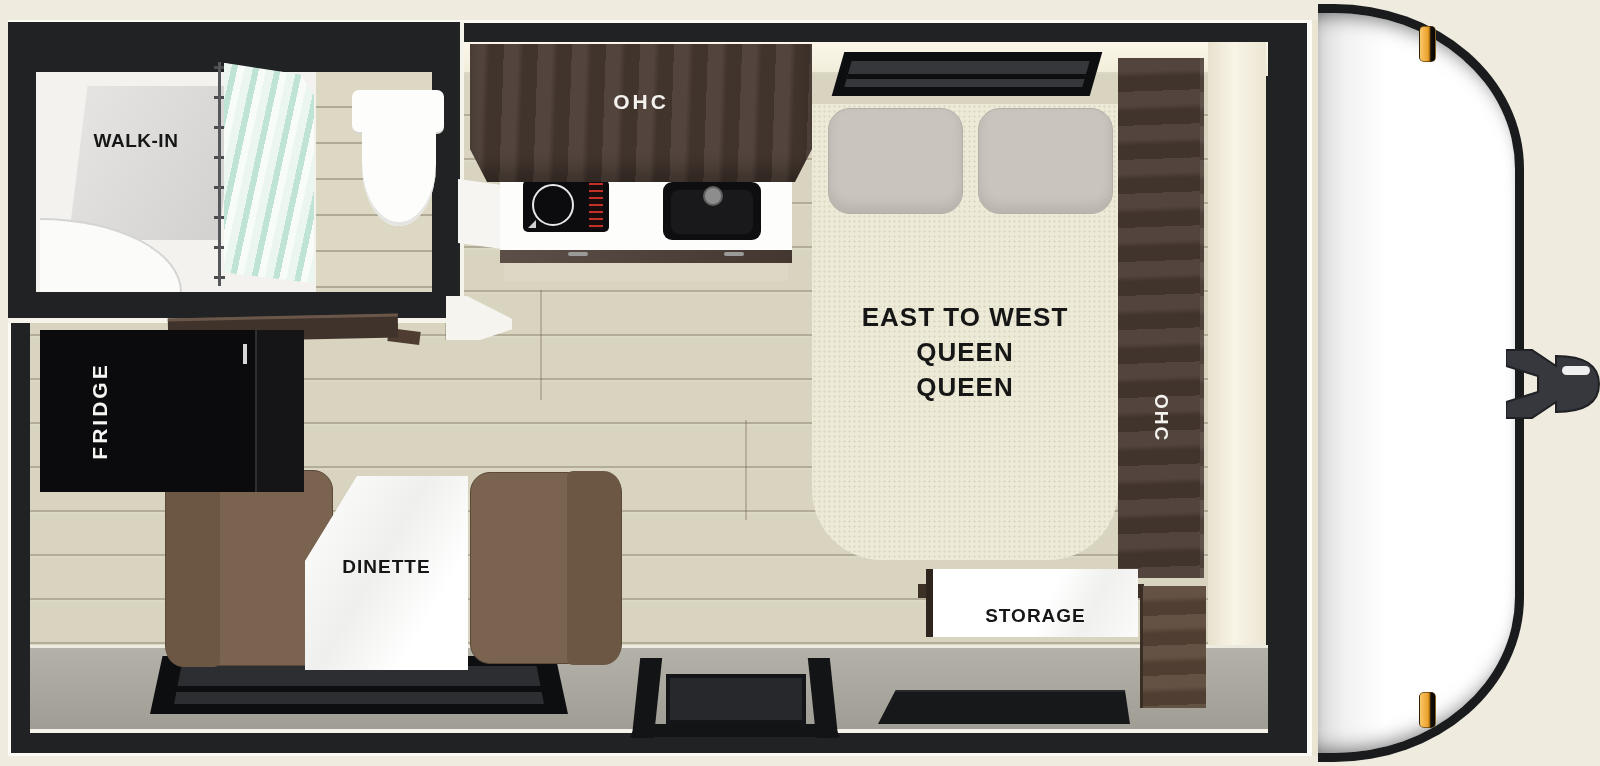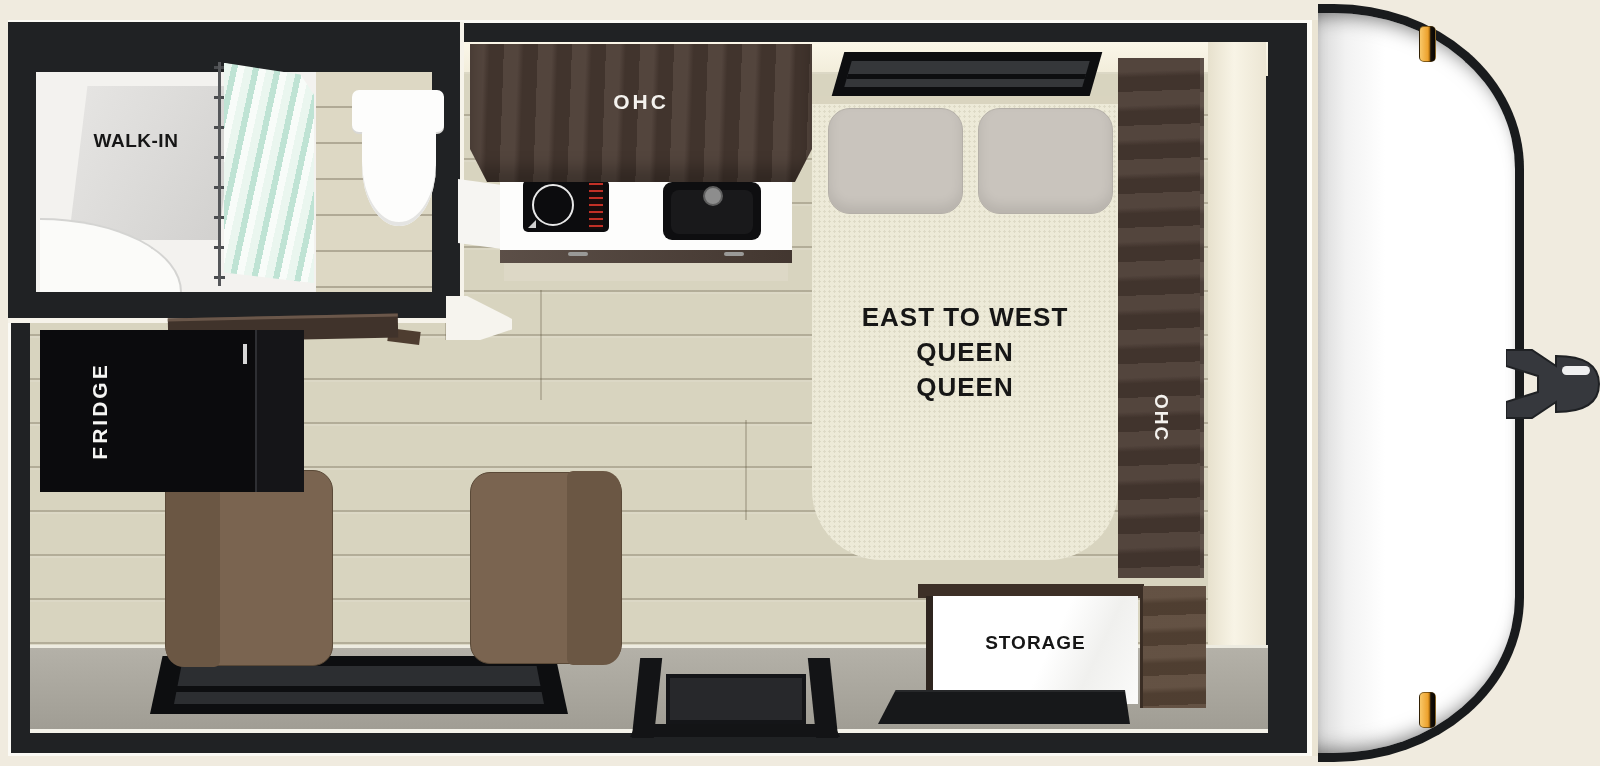--- a/index.html
+++ b/index.html
@@ -98,21 +98,21 @@
     border-radius:6px 6px 70px 70px;border-top:8px solid #d9d4bf;box-sizing:border-box;}
   .pillow{top:108px;width:135px;height:106px;background:#c9c4bd;border:1px solid #b4afa8;
     border-radius:22px;box-sizing:border-box;box-shadow:inset 0 -7px 12px rgba(0,0,0,.09);}
   #bed-label{left:830px;top:300px;width:270px;text-align:center;font-size:26px;line-height:35px;letter-spacing:1px;}
   #ohc-column{left:1118px;top:58px;width:86px;height:520px;border-right:4px solid rgba(255,255,255,.07);box-sizing:border-box;}
   #ohc-column .txt{left:0;top:348px;width:86px;height:24px;line-height:24px;text-align:center;
     transform:rotate(90deg);font-size:19px;font-weight:bold;letter-spacing:2px;color:#f4f2ee;}
 
   
   #storage-top{left:918px;top:584px;width:226px;height:14px;background:#3d3027;}
-  #storage-front{left:926px;top:596px;width:212px;height:108px;background:#fdfdfc;
+  #storage-front{left:926px;top:569px;width:212px;height:68px;background:#fdfdfc;
     border-left:7px solid #2e251f;box-sizing:border-box;
     background-image:linear-gradient(115deg,#ffffff 55%,#f0f0ee 75%,#fbfbfa);}
   #storage-front .txt{left:0;top:36px;width:100%;text-align:center;font-size:19px;letter-spacing:1px;}
   #wardrobe{left:1140px;top:586px;width:66px;height:122px;background-color:#5a4738;
     background-image:repeating-linear-gradient(178deg,rgba(255,255,255,.06) 0 12px,rgba(0,0,0,.12) 18px 30px);
     border-left:3px solid #3a2d24;box-sizing:border-box;}
 
   
   .seat{top:470px;height:196px;background:#7a6450;border:1px solid #5a4937;border-radius:20px;box-sizing:border-box;}
   #seat-left{left:165px;width:168px;}
@@ -230,20 +230,23 @@
   </div>
   <div class="abs" id="step-mat"></div>
   <div class="abs" id="wardrobe"></div>
 
   <div class="abs seat" id="seat-left">
     <div class="abs back"></div>
   </div>
   <div class="abs seat" id="seat-right">
     <div class="abs back"></div>
   </div>
+  <div class="abs" id="table">
+    <div class="abs txt lbl">DINETTE</div>
+  </div>
 
   <div class="abs" id="fridge-counter"></div>
   <div class="abs" id="fridge">
     <div class="abs side"></div>
     <div class="abs tick"></div>
     <div class="abs txt">
       <span>FRIDGE</span>
     </div>
   </div>
 

